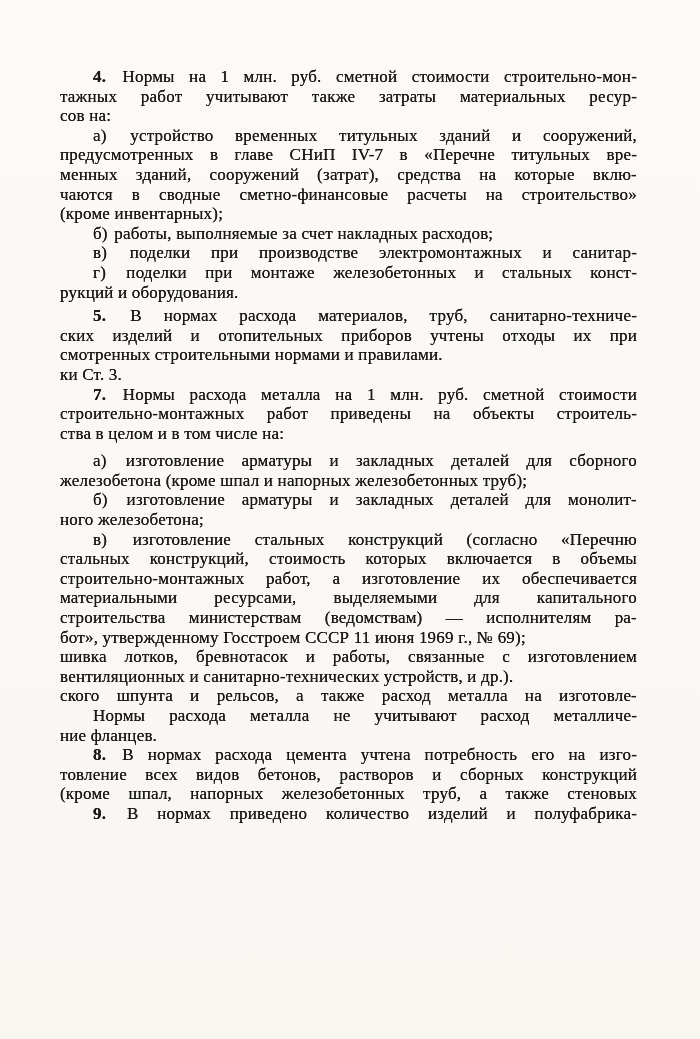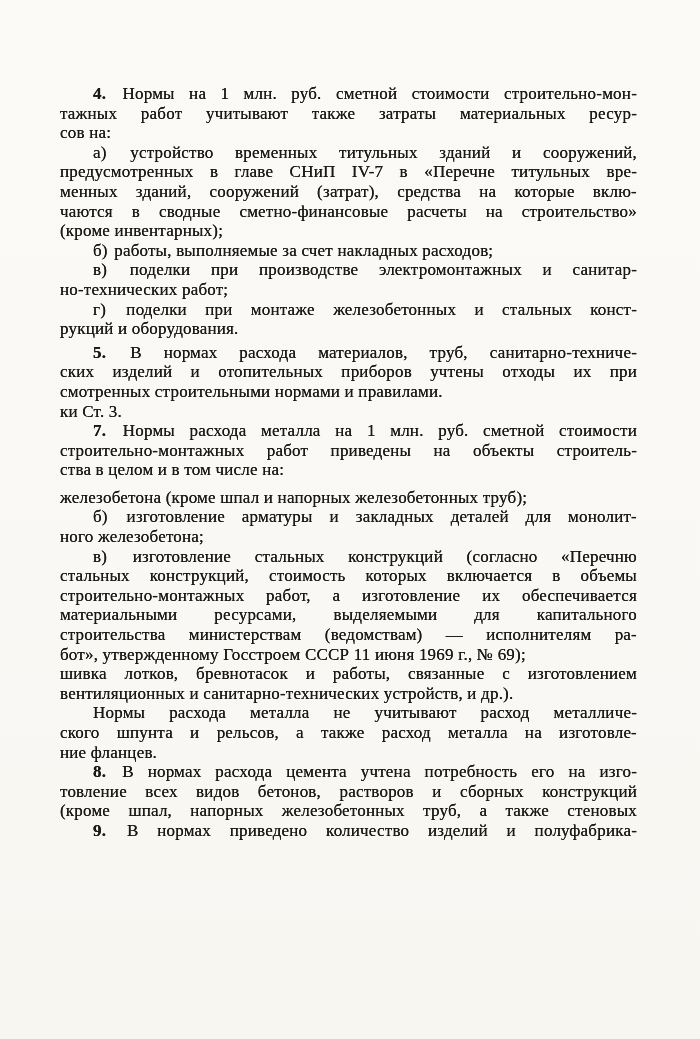--- a/index.html
+++ b/index.html
@@ -20,21 +20,20 @@
   }
   .text-block {
     position: absolute;
     left: 60px;
     top: 67px;
     width: 577px;
     font-size: 17px;
     line-height: 19.6px;
     letter-spacing: 0.012em;
     text-shadow: 0 0 0.35px currentColor;
-    margin-top: 17px;
   }
   .para {
     margin: 0;
     padding: 0;
   }
   .line {
     text-align: justify;
     text-align-last: justify;
     white-space: normal;
   }
@@ -66,61 +65,61 @@
         <div class="line">предусмотренных в главе СНиП IV-7 в «Перечне титульных вре-</div>
         <div class="line">менных зданий, сооружений (затрат), средства на которые вклю-</div>
         <div class="line">чаются в сводные сметно-финансовые расчеты на строительство»</div>
         <div class="line last">(кроме инвентарных);</div>
       </div>
       <div class="para">
         <div class="line first last"><span class="lead">б)</span> работы, выполняемые за счет накладных расходов;</div>
       </div>
       <div class="para">
         <div class="line first"><span class="lead">в)</span> поделки при производстве электромонтажных и санитар-</div>
-        <div class="line last">но-технических работ;</div>
       </div>
       <div class="para">
         <div class="line first"><span class="lead">г)</span> поделки при монтаже железобетонных и стальных конст-</div>
         <div class="line last">рукций и оборудования.</div>
       </div>
       <div class="para" style="margin-top: 4px;">
         <div class="line first"><span class="lead lead-bold">5.</span> В нормах расхода материалов, труб, санитарно-техниче-</div>
         <div class="line">ских изделий и отопительных приборов учтены отходы их при</div>
         <div class="line last">смотренных строительными нормами и правилами.</div>
       </div>
       <div class="para">
         <div class="line last">ки Ст. 3.</div>
       </div>
       <div class="para">
         <div class="line first"><span class="lead lead-bold">7.</span> Нормы расхода металла на 1 млн. руб. сметной стоимости</div>
         <div class="line">строительно-монтажных работ приведены на объекты строитель-</div>
         <div class="line last">ства в целом и в том числе на:</div>
       </div>
       <div class="para" style="margin-top: 8px;">
+        <div class="line first"><span class="lead">а)</span> изготовление арматуры и закладных деталей для сборного</div>
         <div class="line last">железобетона (кроме шпал и напорных железобетонных труб);</div>
       </div>
       <div class="para">
         <div class="line first"><span class="lead">б)</span> изготовление арматуры и закладных деталей для монолит-</div>
         <div class="line last">ного железобетона;</div>
       </div>
       <div class="para">
         <div class="line first"><span class="lead">в)</span> изготовление стальных конструкций (согласно «Перечню</div>
         <div class="line">стальных конструкций, стоимость которых включается в объемы</div>
         <div class="line">строительно-монтажных работ, а изготовление их обеспечивается</div>
         <div class="line">материальными ресурсами, выделяемыми для капитального</div>
         <div class="line">строительства министерствам (ведомствам) — исполнителям ра-</div>
         <div class="line last">бот», утвержденному Госстроем СССР 11 июня 1969 г., № 69);</div>
       </div>
       <div class="para">
         <div class="line">шивка лотков, бревнотасок и работы, связанные с изготовлением</div>
         <div class="line last">вентиляционных и санитарно-технических устройств, и др.).</div>
       </div>
       <div class="para">
+        <div class="line">ского шпунта и рельсов, а также расход металла на изготовле-</div>
         <div class="line first">Нормы расхода металла не учитывают расход металличе-</div>
-        <div class="line">ского шпунта и рельсов, а также расход металла на изготовле-</div>
         <div class="line last">ние фланцев.</div>
       </div>
       <div class="para">
         <div class="line first"><span class="lead lead-bold">8.</span> В нормах расхода цемента учтена потребность его на изго-</div>
         <div class="line">товление всех видов бетонов, растворов и сборных конструкций</div>
         <div class="line">(кроме шпал, напорных железобетонных труб, а также стеновых</div>
       </div>
       <div class="para">
         <div class="line first"><span class="lead lead-bold">9.</span> В нормах приведено количество изделий и полуфабрика-</div>
       </div>

